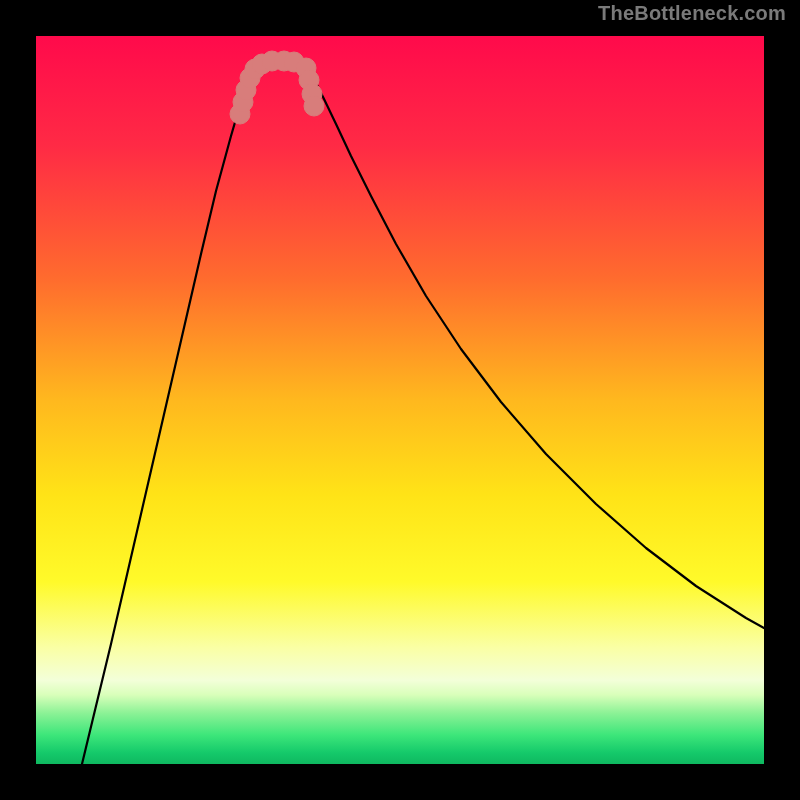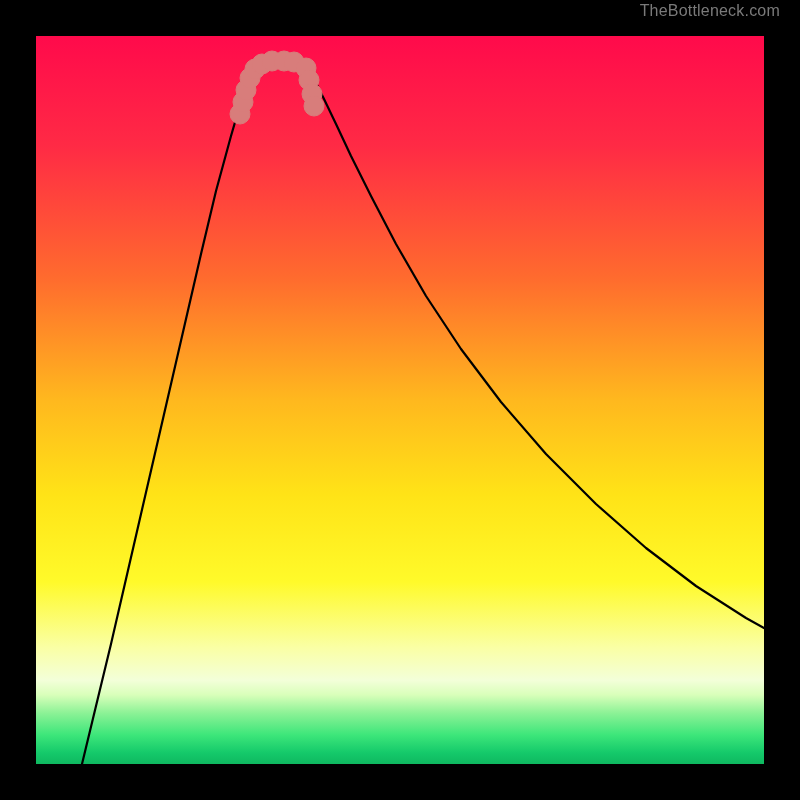--- a/index.html
+++ b/index.html
@@ -12,24 +12,24 @@
   }
   .frame {
     width: 800px;
     height: 800px;
     background: #000000;
     position: relative;
   }
   .watermark {
     position: absolute;
     top: 2px;
-    right: 20px;
+    right: 14px;
     color: #7a7a7a;
-    font-weight: normal;
-    font-size: 16px;
+    font-weight: bold;
+    font-size: 20px;
     font-family: Arial, sans-serif;
     letter-spacing: 0.2px;
     z-index: 10;
   }
   .plot-area {
     position: absolute;
     left: 36px;
     top: 36px;
     width: 728px;
     height: 728px;

